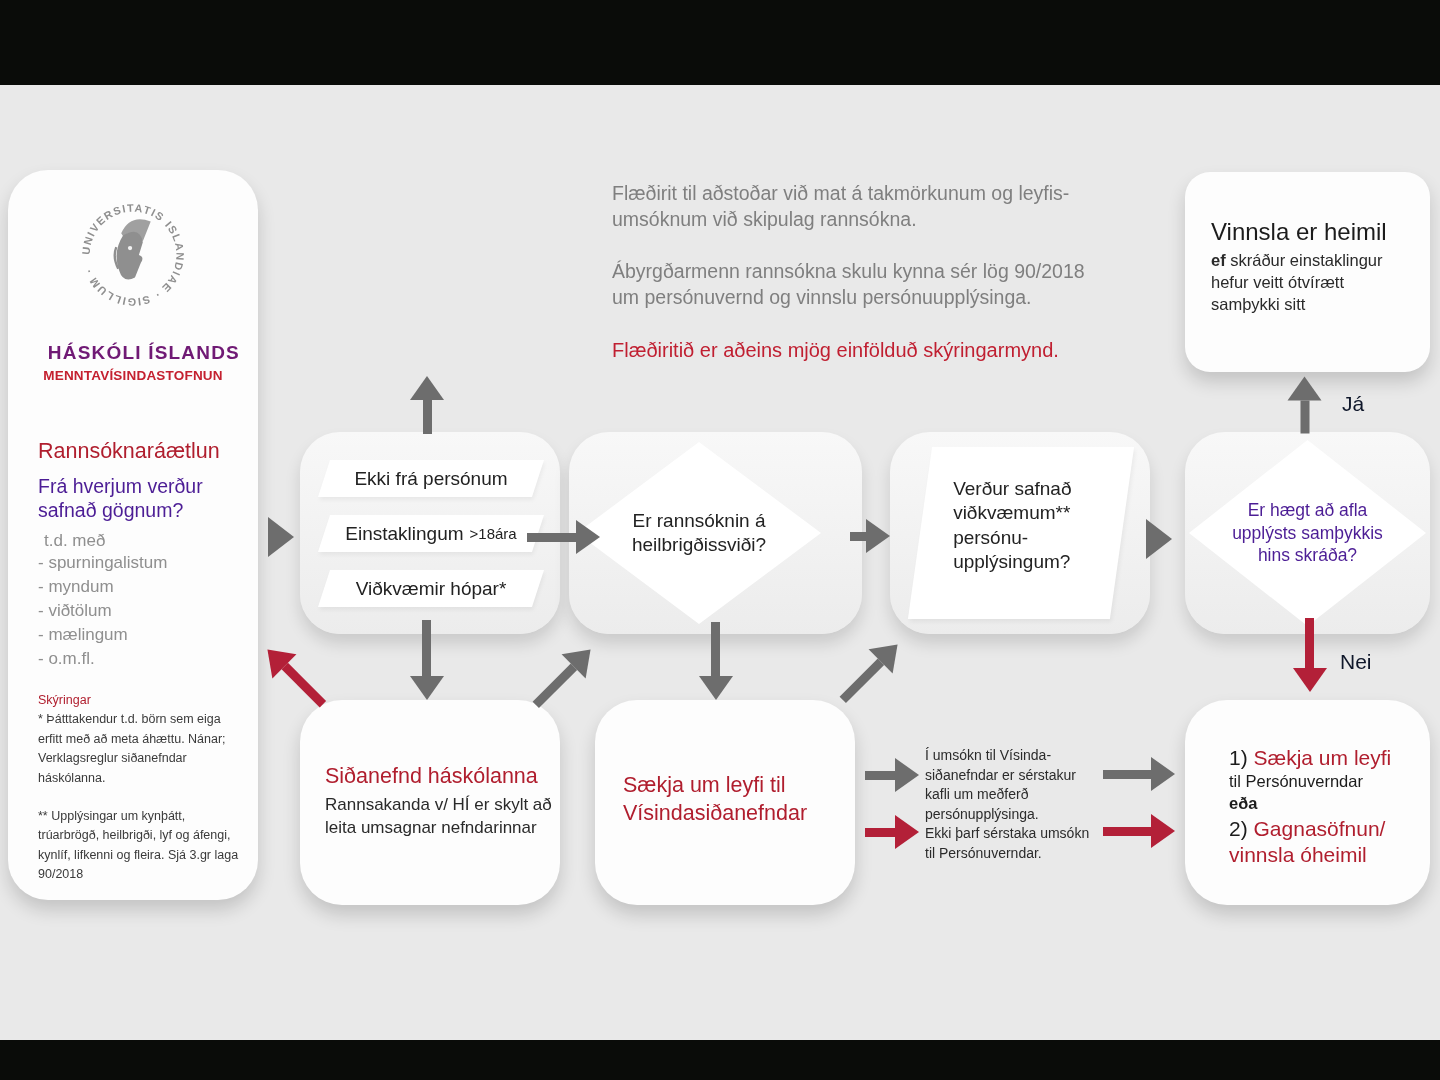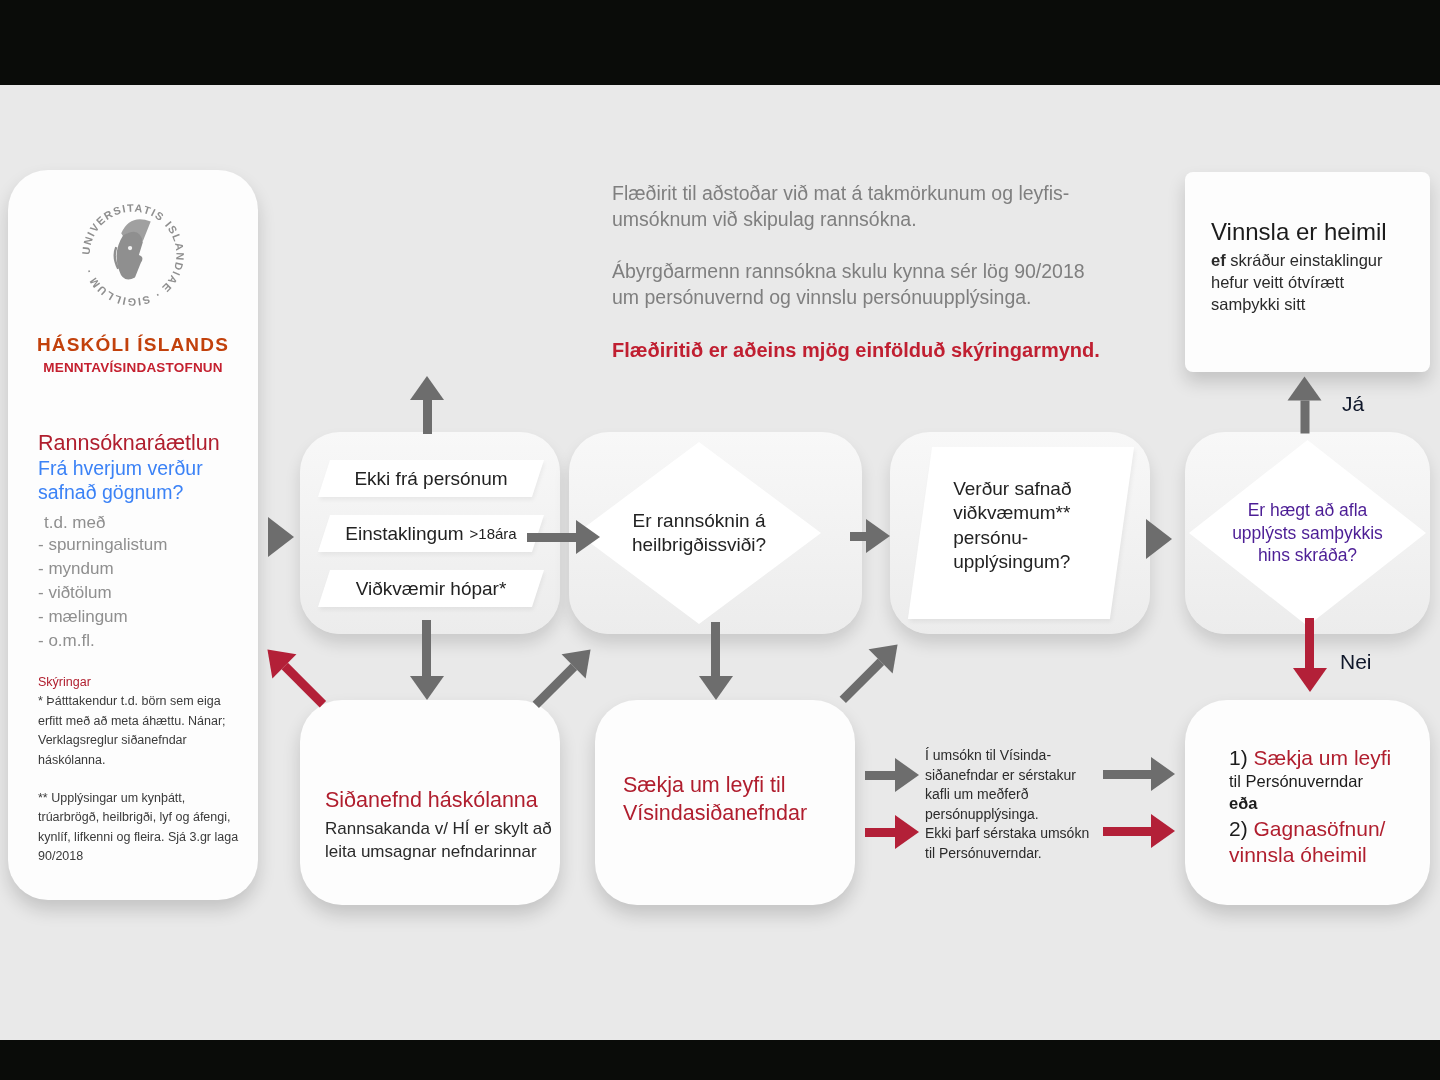--- a/index.html
+++ b/index.html
@@ -22,45 +22,45 @@
 
   
   .card{position:absolute;background:#fdfdfd;border-radius:42px;box-shadow:0 10px 18px rgba(0,0,0,.16);}
   
   .pod{position:absolute;top:432px;height:202px;background:linear-gradient(180deg,#f8f8f8,#ececec);border-radius:40px;box-shadow:0 10px 16px rgba(0,0,0,.13);}
 
   
   .left-panel{left:8px;top:170px;width:250px;height:730px;border-radius:40px;}
   .panel-inner{padding:26px 18px 0 18px;}
   .seal{display:block;width:118px;height:118px;margin:0 auto;}
-  .org-name{margin-top:20px;text-align:center;font-size:19px;font-weight:bold;color:#c2410c;letter-spacing:1.2px;}
+  .org-name{margin-top:28px;text-align:right;font-size:19px;font-weight:bold;color:#701a75;letter-spacing:1.2px;}
   .org-unit{margin-top:4px;text-align:center;font-size:13.5px;font-weight:bold;color:#c4202f;letter-spacing:.2px;}
   .panel-text{margin:56px 0 0 12px;}
   .sec-title{font-size:21.5px;color:var(--accent-red);font-weight:500;}
-  .question{font-size:19.5px;color:#3b82f6;line-height:1.25;}
+  .question{margin-top:10px;font-size:19.5px;color:#4c1d95;line-height:1.25;}
   .ex-intro{margin-top:8px;color:#8f8f8f;font-size:17px;padding-left:6px;}
   .ex-list{list-style:none;color:#8f8f8f;font-size:17px;line-height:1.42;}
   .notes{margin-top:22px;font-size:12.5px;}
   .notes-title{color:var(--accent-red);}
   .note{color:#3a3a3a;line-height:1.55;margin-top:3px;width:205px;}
   .note+.note{margin-top:19px;}
 
   
   .law-box{left:300px;top:172px;width:260px;height:200px;border-radius:46px;padding:44px 0 0 45px;}
   .law-title{font-size:25px;color:var(--accent-red);font-weight:500;}
   .law-body{margin-top:2px;font-size:17px;color:#3a3a3a;line-height:1.17;}
 
   
   .intro{position:absolute;left:612px;top:180px;width:500px;}
   .intro-p{font-size:19.5px;color:var(--gray-text);line-height:1.35;}
   .intro-p+.intro-p{margin-top:25px;}
-  .intro-red{margin-top:29px;font-size:20px;color:#c01f31;font-weight:700;}
-
-  
-  .consent-box{left:1185px;top:172px;width:245px;height:200px;border-radius:8px;padding:46px 0 0 26px;}
+  .intro-red{margin-top:29px;font-size:20px;color:#c01f31;font-weight:400;}
+
+  
+  .consent-box{left:1185px;top:172px;width:245px;height:200px;border-radius:25px;padding:46px 0 0 26px;}
   .consent-title{font-size:24px;color:#1c1c1c;font-weight:500;}
   .consent-body{margin-top:4px;font-size:16.5px;color:#2a2a2a;line-height:1.32;}
   .consent-body strong{font-weight:bold;}
 
   
   .pod-strips{left:300px;width:260px;}
   .strip{position:absolute;left:24px;width:214px;height:37px;background:#fff;transform:skewX(-18deg);box-shadow:2px 3px 4px rgba(0,0,0,.05);}
   .strip-text{transform:skewX(18deg);width:100%;height:100%;display:flex;align-items:center;justify-content:center;font-size:19px;color:#222;}
   .strip .small{font-size:15px;margin-left:6px;color:#222;}
 
@@ -71,21 +71,21 @@
   .pod-consent{left:1185px;width:245px;}
   .pod-consent .diamond{left:4px;top:8px;width:237px;height:186px;font-size:17.5px;color:#4c1d95;line-height:1.28;}
 
   
   .pod-sensitive{left:890px;width:260px;}
   .pgram{position:absolute;left:30px;top:15px;width:202px;height:172px;background:#fff;transform:skewX(-8deg);box-shadow:2px 3px 4px rgba(0,0,0,.05);}
   .pgram-text{transform:skewX(8deg);padding:30px 0 0 30px;font-size:19px;color:#222;line-height:1.28;}
 
   
   .ethics-box{left:300px;top:700px;width:260px;height:205px;padding:64px 0 0 25px;}
-  .ethics-title{font-size:21.5px;color:var(--accent-red);font-weight:500;margin-top:24px;}
+  .ethics-title{font-size:21.5px;color:var(--accent-red);font-weight:500;}
   .ethics-body{margin-top:5px;font-size:17px;color:#2a2a2a;line-height:1.33;}
   .science-box{left:595px;top:700px;width:260px;height:205px;padding:72px 0 0 28px;}
   .science-title{font-size:21.5px;color:var(--accent-red);line-height:1.3;font-weight:500;}
   .app-note{position:absolute;left:925px;top:746px;width:195px;font-size:14px;color:#2b2b2b;line-height:1.4;}
   .outcome-box{left:1185px;top:700px;width:245px;height:205px;padding:46px 0 0 44px;}
   .outcome-l1{font-size:21px;color:#1c1c1c;}
   .outcome-l1 .red{color:var(--accent-red);}
   .outcome-detail{font-size:16.5px;color:#1c1c1c;margin-top:2px;}
   .outcome-or{font-size:16.5px;color:#1c1c1c;font-weight:bold;margin:3px 0;}
   .outcome-l2{font-size:21px;color:#1c1c1c;line-height:1.22;}

